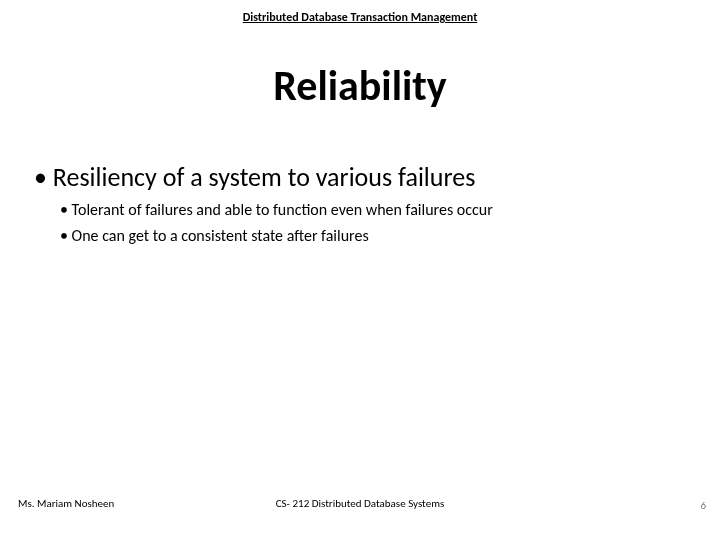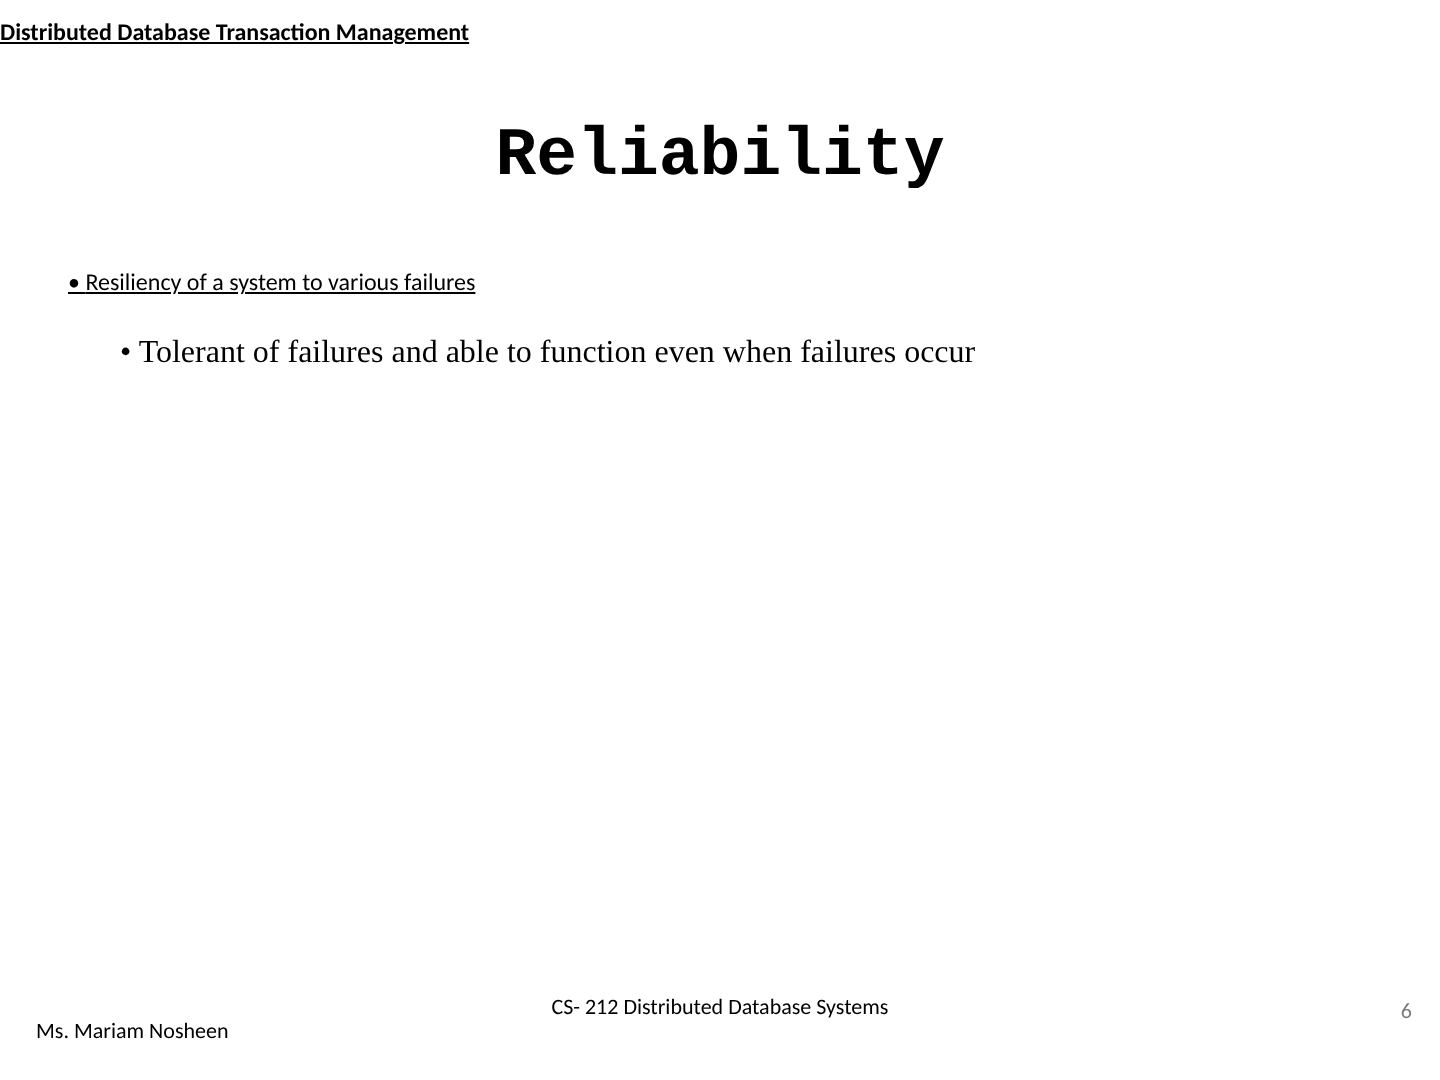--- a/index.html
+++ b/index.html
@@ -6,66 +6,63 @@
   body {
     width: 720px;
     height: 540px;
     background: #ffffff;
     font-family: Calibri, "Segoe UI", Arial, sans-serif;
     color: #000;
     position: relative;
     overflow: hidden;
   }
   .header {
-    text-align: left;
+    text-align: center;
     font-size: 12px;
     font-weight: bold;
     text-decoration: underline;
     padding-top: 10px;
   }
   .title-band {
     margin-top: 18px;
     padding: 18px 0 22px 0;
     text-align: center;
   }
   .title-band h1 {
-    font-size: 34px;
+    font-size: 42px;
     font-weight: bold;
-    font-family: Liberation Mono, monospace;
   }
   .content {
     padding: 10px 34px 0 34px;
   }
   .lvl1 {
-    font-size: 12px;
+    font-size: 26px;
     line-height: 1.35;
-    margin-top: 4px;
-    text-decoration: underline;
+    margin-top: 17px;
   }
   .lvl2 {
     font-size: 16px;
     line-height: 1.35;
     padding-left: 26px;
-    margin-top: 16px;
-    font-family: Liberation Serif, serif;
+    margin-top: 4px;
   }
   .bullet-dot {
     font-size: 16px;
   }
   .footer {
     position: absolute;
     bottom: 14px;
     left: 0;
     width: 100%;
     font-size: 11px;
   }
   .footer-left {
     position: absolute;
     left: 18px;
-    bottom: 4px;
+    bottom: 16px;
     text-align: right;
   }
   .footer-center {
     position: absolute;
     left: 50%;
     transform: translateX(-50%);
     bottom: 16px;
   }
   .page-num {
     position: absolute;
@@ -84,20 +81,23 @@
   <h1>Reliability</h1>
 </div>
 
 <div class="content">
   <div class="lvl1">
     • <span>Resiliency of a system to various failures</span>
   </div>
   <div class="lvl2">
     <span class="bullet-dot">•</span> <span>Tolerant of failures and able to function even when failures occur</span>
   </div>
+  <div class="lvl2">
+    <span class="bullet-dot">•</span> <span>One can get to a consistent state after failures</span>
+  </div>
 </div>
 
 <div class="page-num">6</div>
 
 <div class="footer">
   <div class="footer-left">Ms. Mariam Nosheen</div>
   <div class="footer-center">CS- 212 Distributed Database Systems</div>
 </div>
 
 </body></html>

